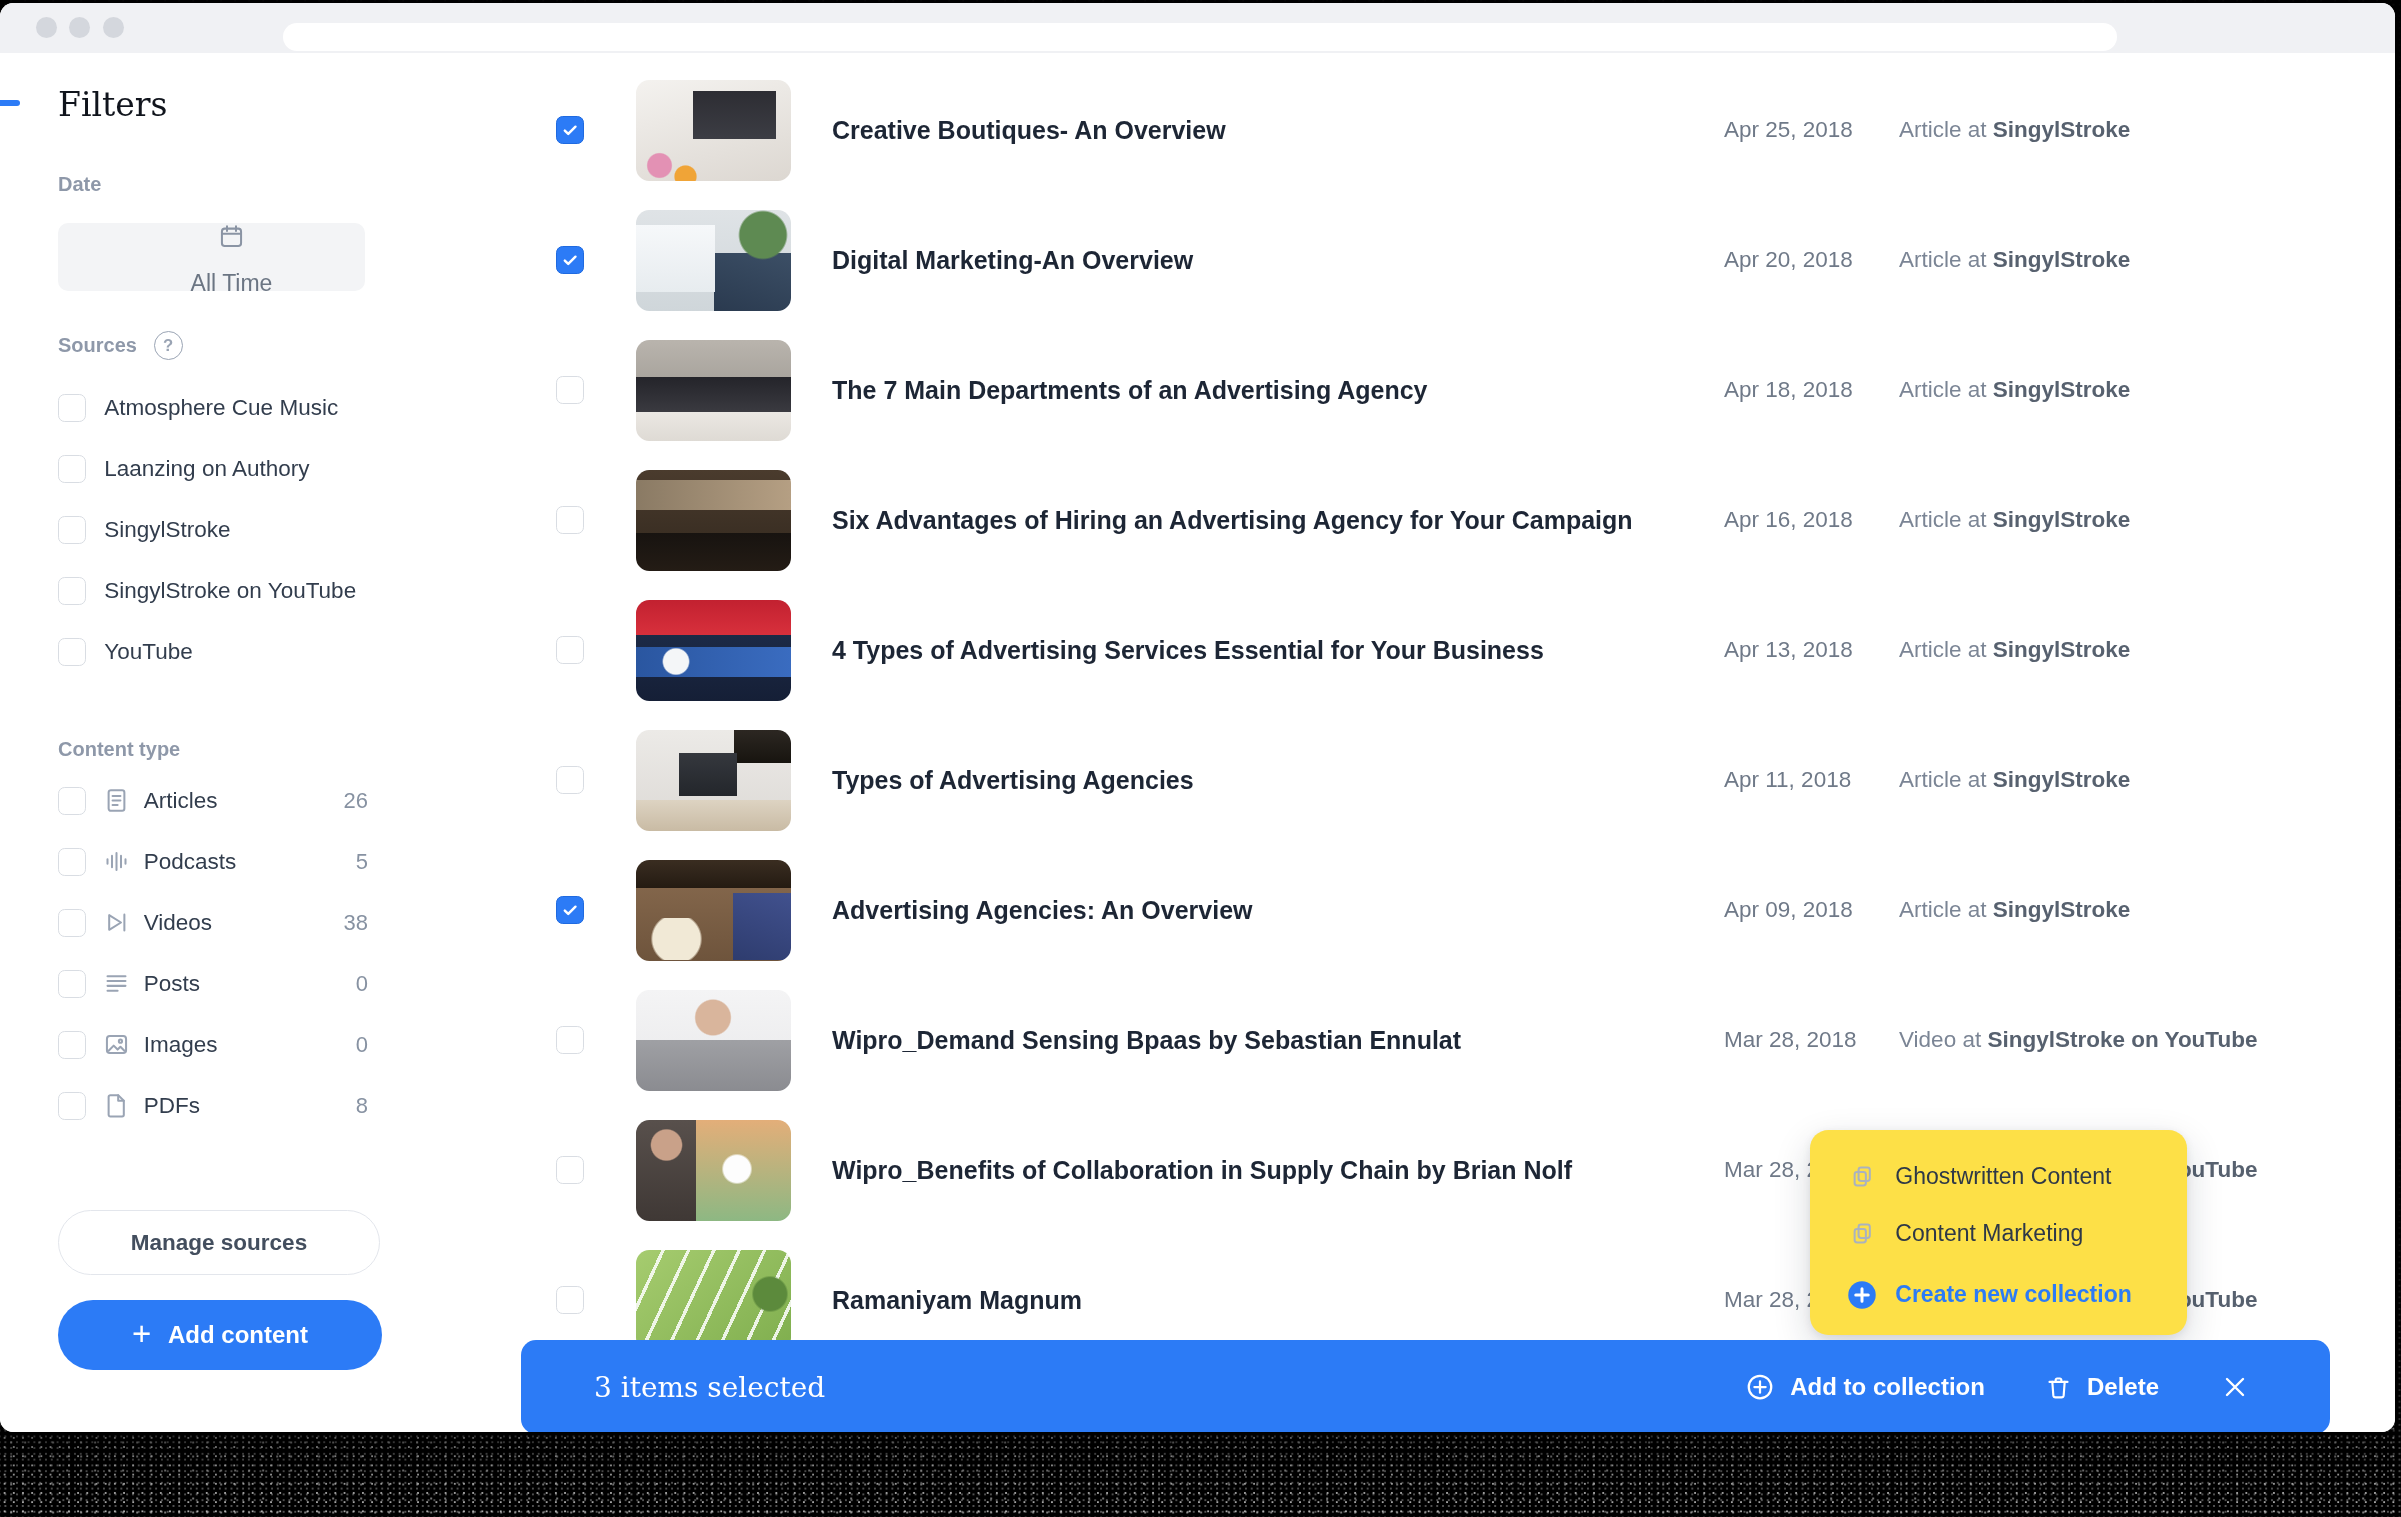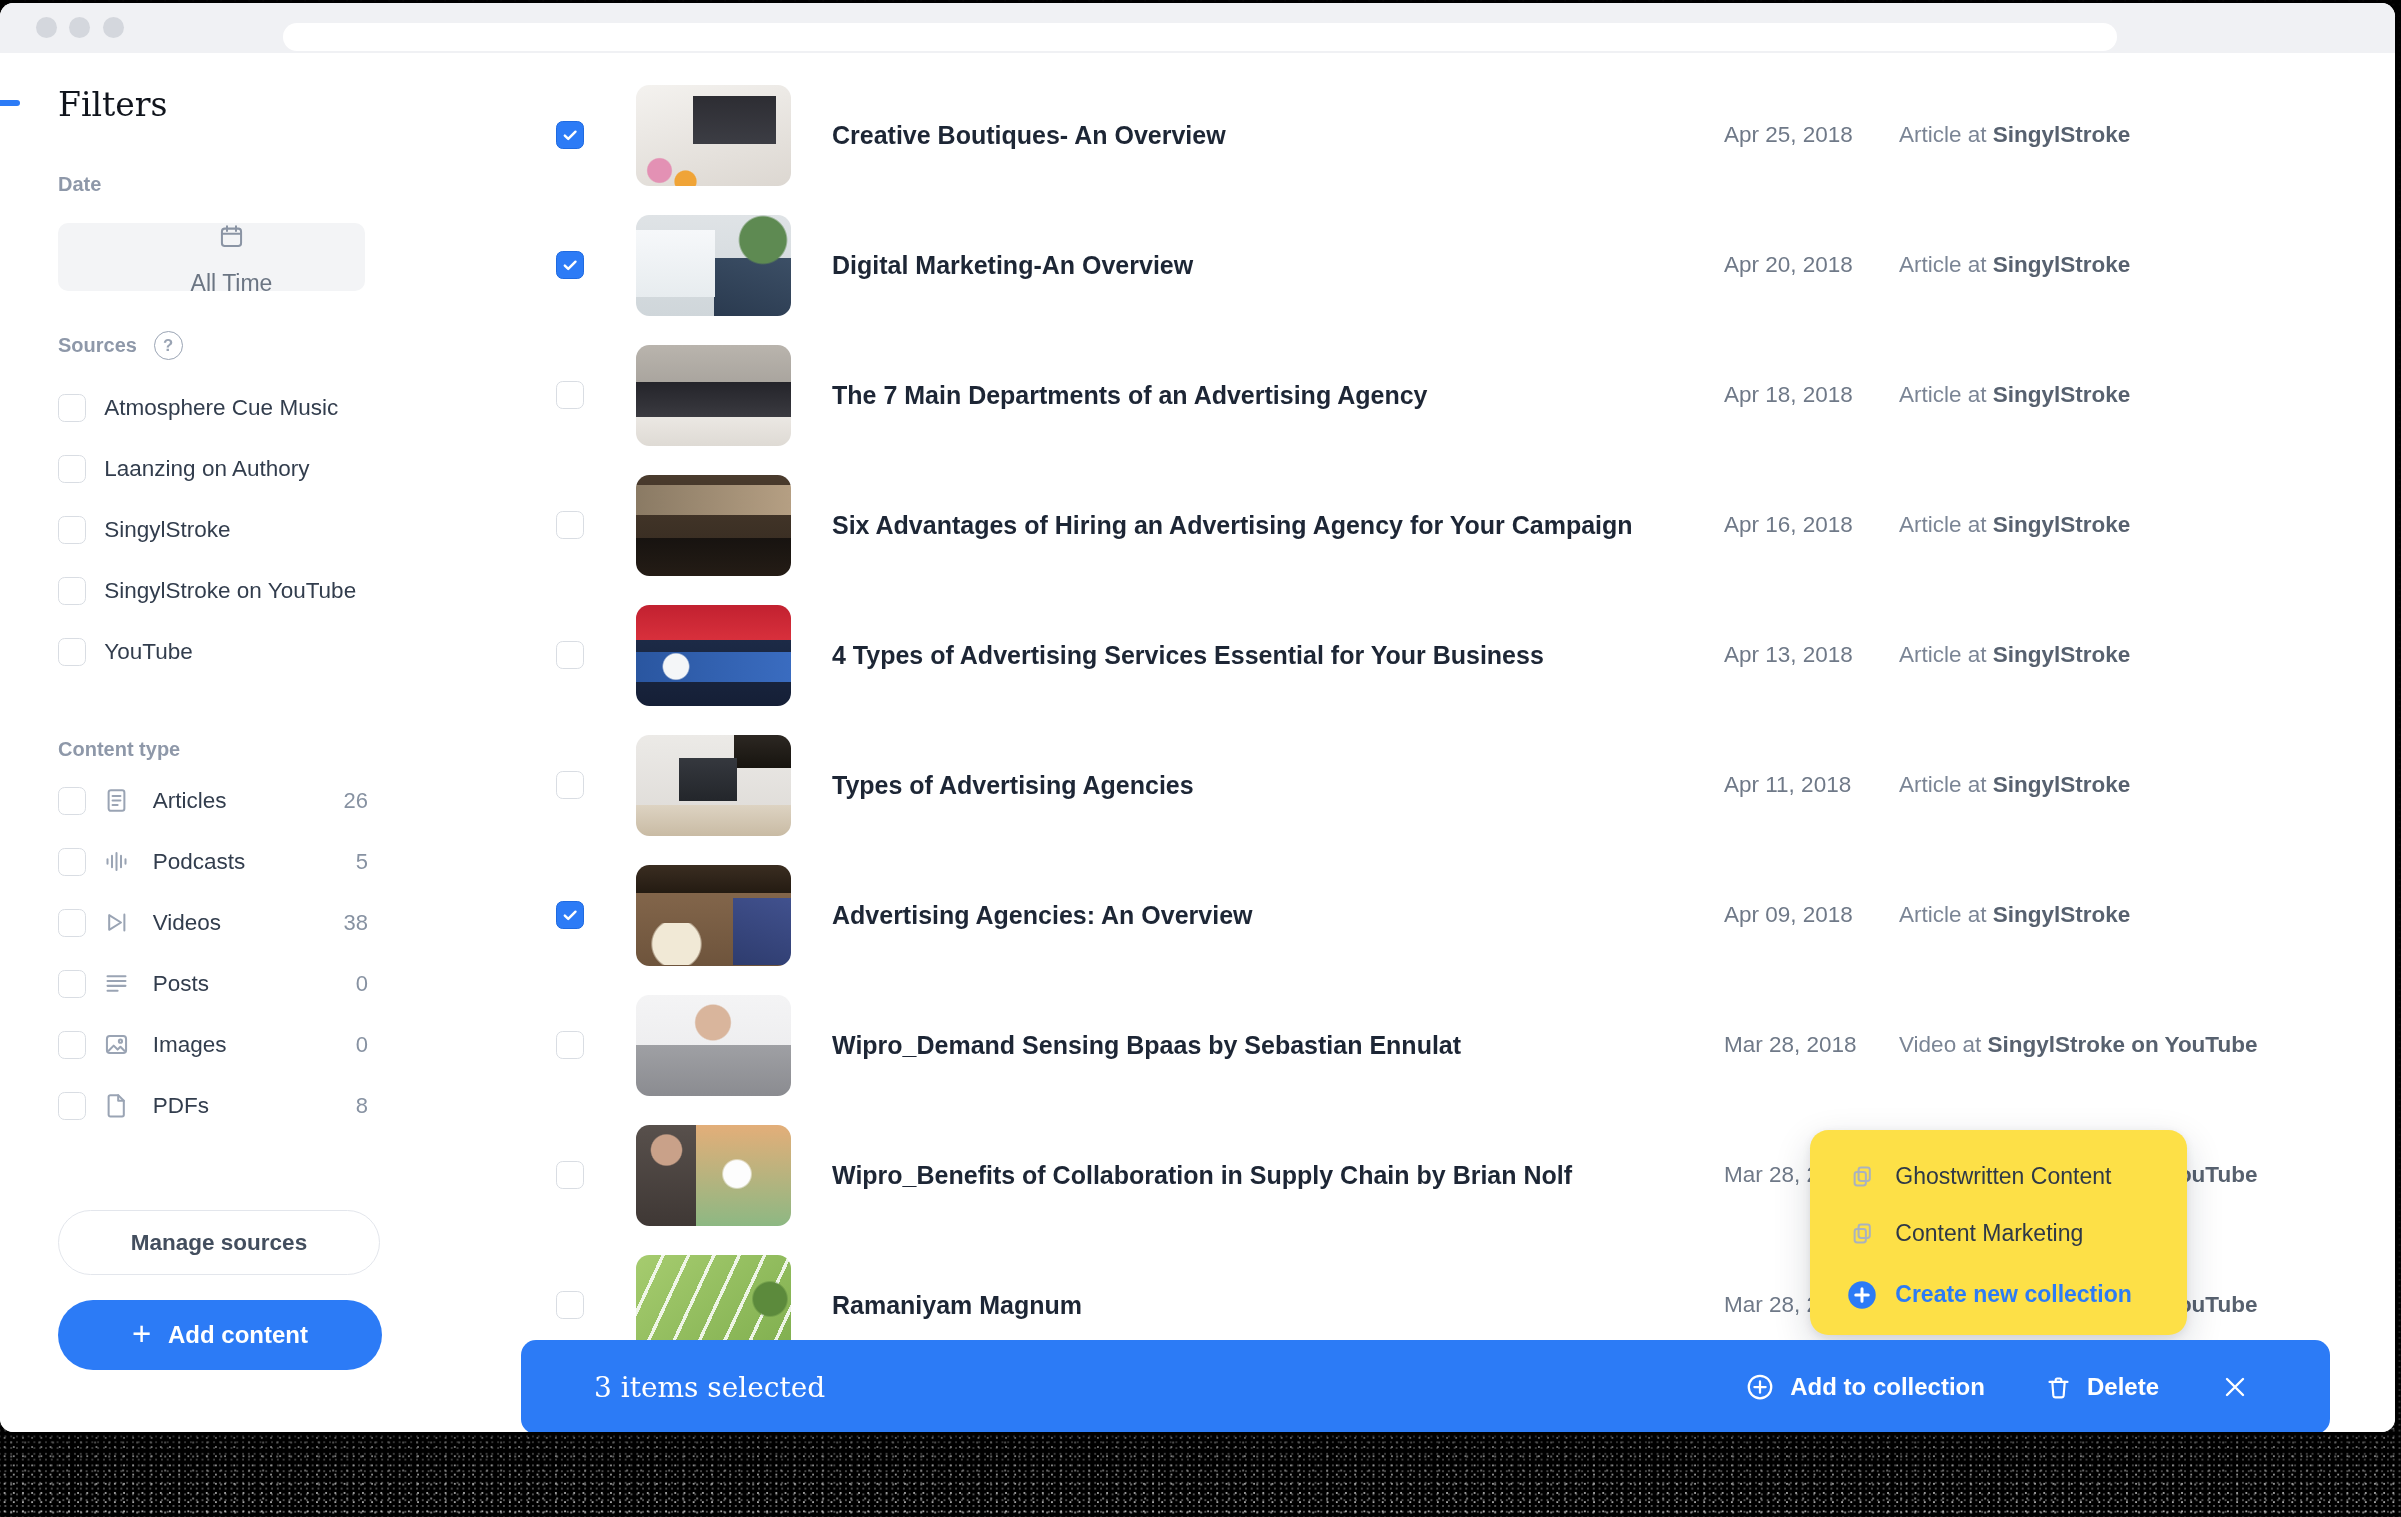--- a/index.html
+++ b/index.html
@@ -57,33 +57,33 @@
   .check svg{display:none;width:18.3px;height:18.3px;}
   .check.checked{background:#2C7BF6;border-color:#1f6ae0;}
   .check.checked svg{display:block;}
 
   .source-list{position:absolute;left:58px;top:324px;width:334px;}
   .source-item{height:61px;display:flex;align-items:center;gap:18.3px;font-size:22.5px;color:#323d4d;}
 
   .type-list{position:absolute;left:58px;top:717px;width:310px;}
   .type-item{height:61px;display:flex;align-items:center;font-size:22.5px;color:#323d4d;}
   .type-item .ticon{margin-left:16.7px;width:28px;height:28px;display:flex;align-items:center;justify-content:center;}
-  .type-item .tlabel{margin-left:22px;}
+  .type-item .tlabel{margin-left:13px;}
   .type-item .tcount{margin-left:auto;color:#8792a2;font-size:22px;}
 
   .btn-manage{position:absolute;left:58px;top:1157px;width:322px;height:65px;border:1.7px solid #e3e6ec;border-radius:33px;
         background:#fff;display:flex;align-items:center;justify-content:center;
         font-size:22.5px;font-weight:600;color:#434e5e;box-sizing:border-box;}
   .btn-add{position:absolute;left:58px;top:1247px;width:324px;height:70px;border-radius:35px;background:#2C7BF6;
         display:flex;align-items:center;justify-content:center;gap:16.7px;
         font-size:24px;font-weight:700;color:#fff;}
   .btn-add .plus{font-size:33px;font-weight:400;line-height:0;margin-top:-3.3px;}
 
   
-  .rows{position:absolute;left:0;top:16px;right:0;padding-top:1px;}
+  .rows{position:absolute;left:0;top:0;right:0;padding-top:12px;}
   .row{height:130px;display:flex;align-items:center;padding-left:556px;}
   .thumb{margin-left:52px;width:155px;height:101px;border-radius:13.3px;flex:none;background-repeat:no-repeat;}
   .title{margin-left:41px;width:834px;font-size:25px;line-height:32px;font-weight:700;color:#1d2635;}
   .date{margin-left:58px;width:175px;font-size:22.5px;color:#6f7988;flex:none;}
   .source{font-size:22.5px;color:#7b8595;flex:none;white-space:nowrap;}
   .source b{color:#57616f;font-weight:700;}
 
   
   .t1{background-image:radial-gradient(circle,#e391b4 0 45%,transparent 50%),radial-gradient(circle,#f0a437 0 45%,transparent 50%),linear-gradient(#2d2d33,#3c3d44),linear-gradient(165deg,#f4f2ef,#dcd7d1);
       background-size:37px 37px,33px 33px,83px 48px,100% 100%;background-position:5px 67px,33px 80px,57px 11.7px,0 0;}

